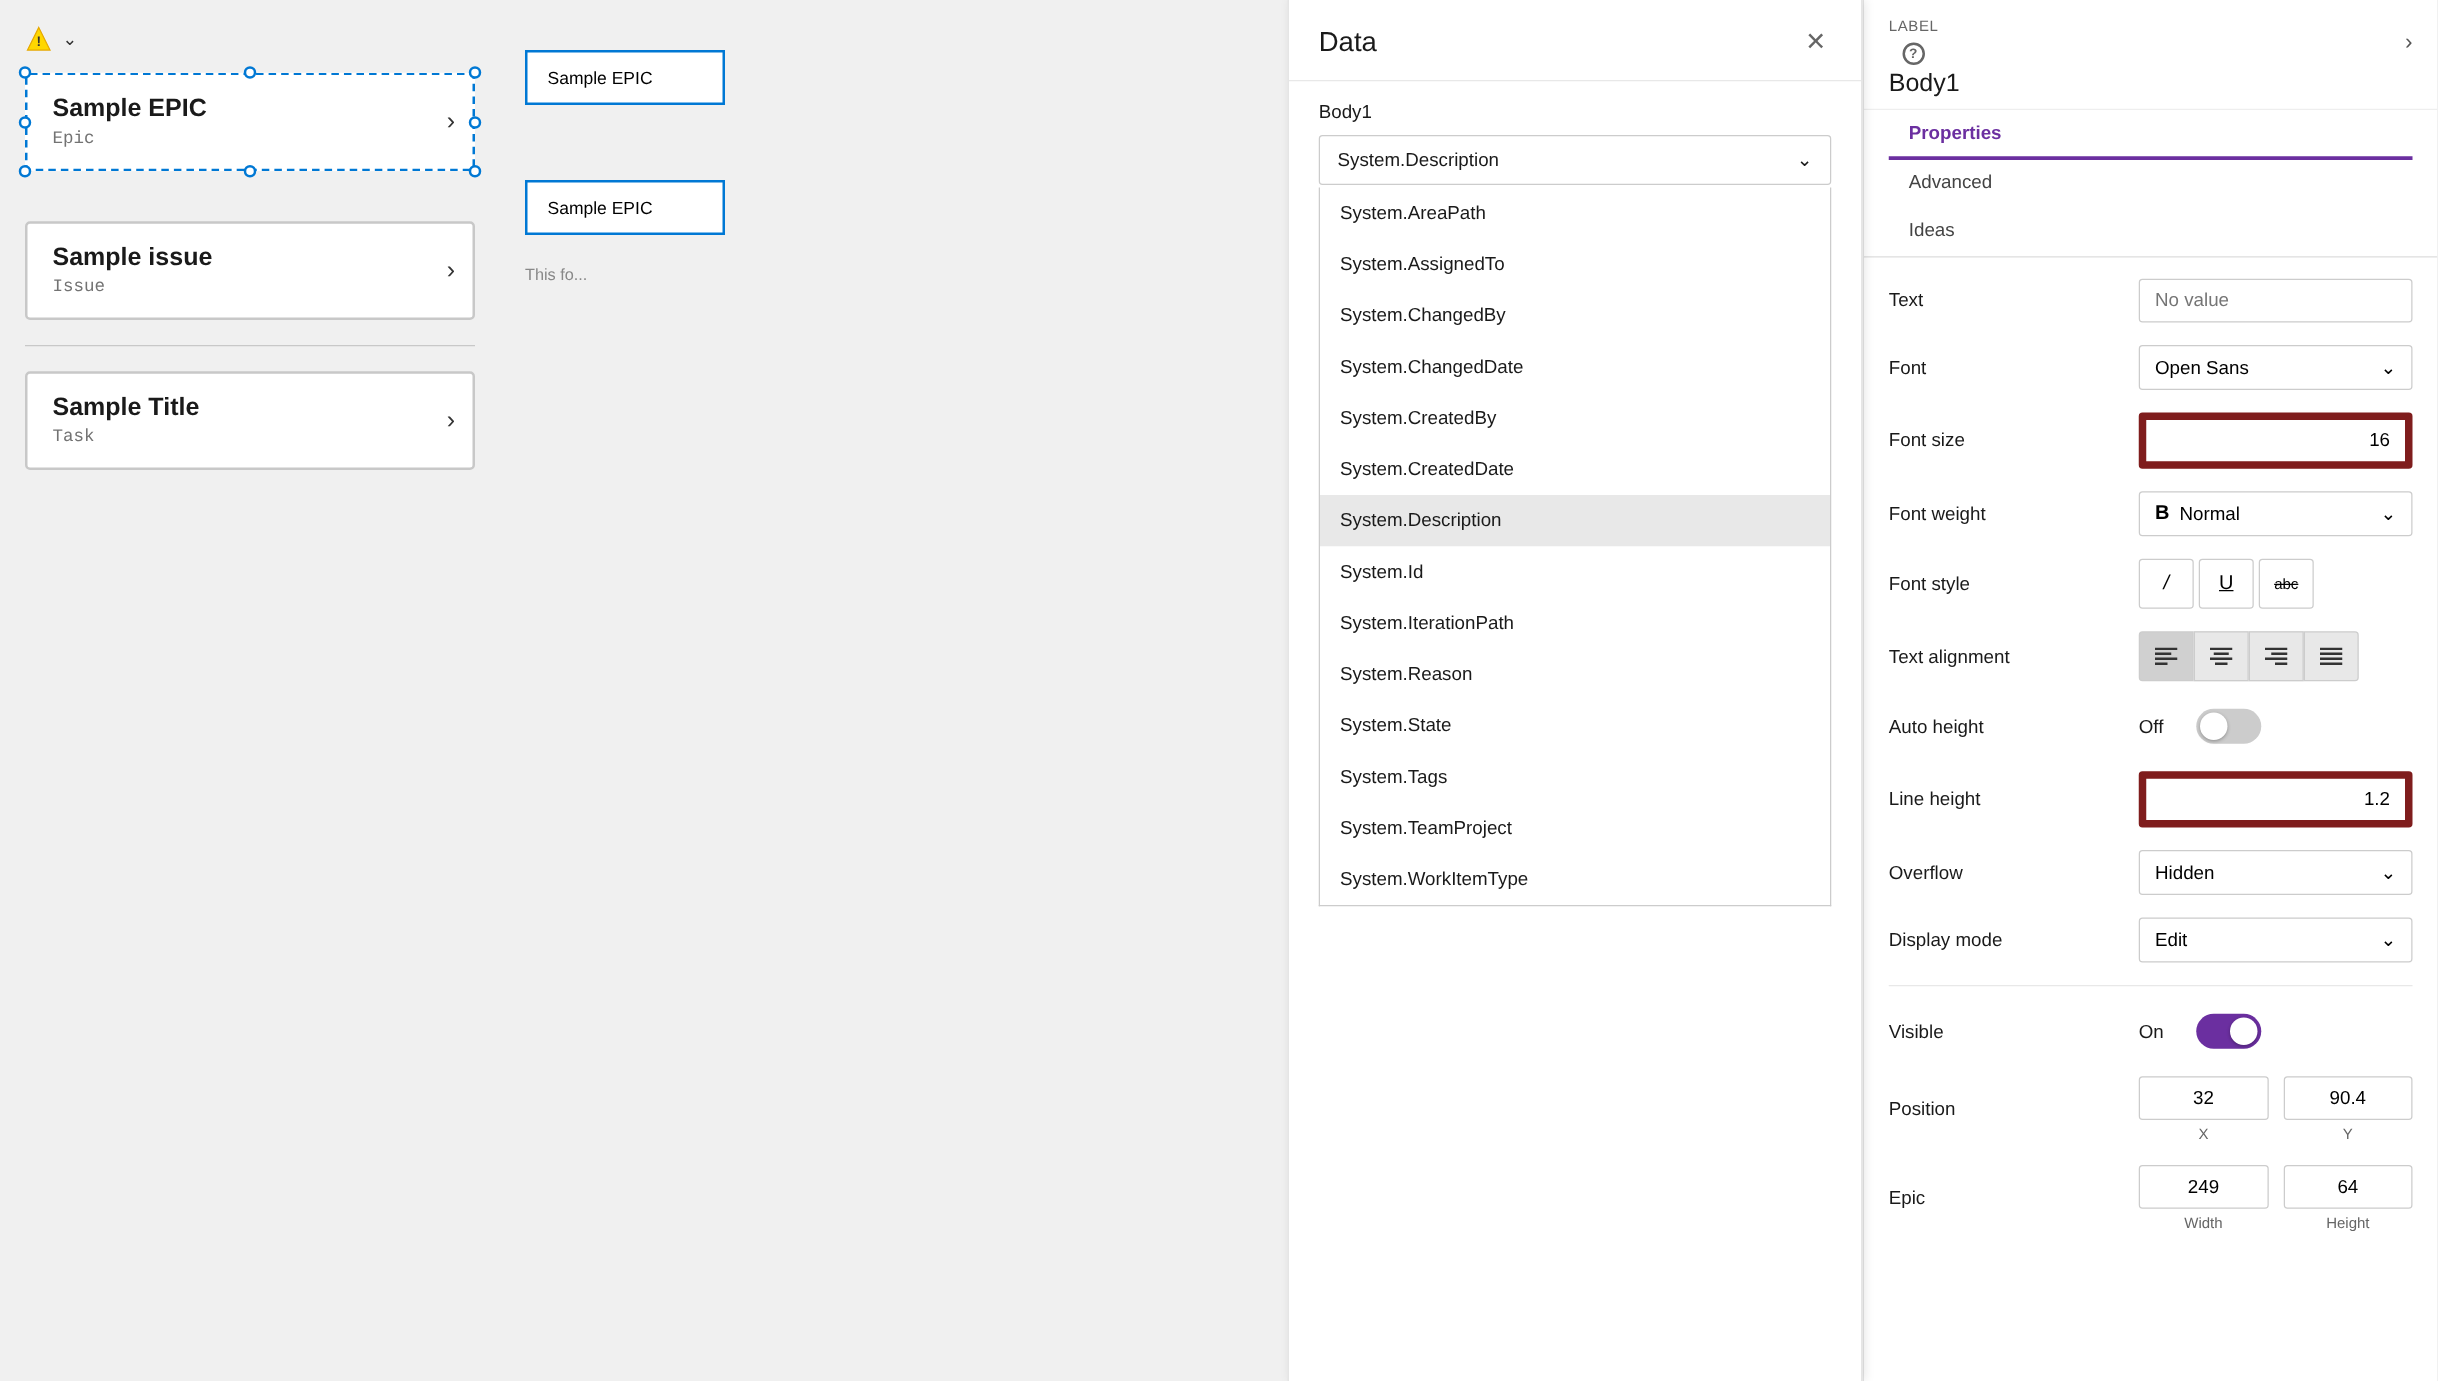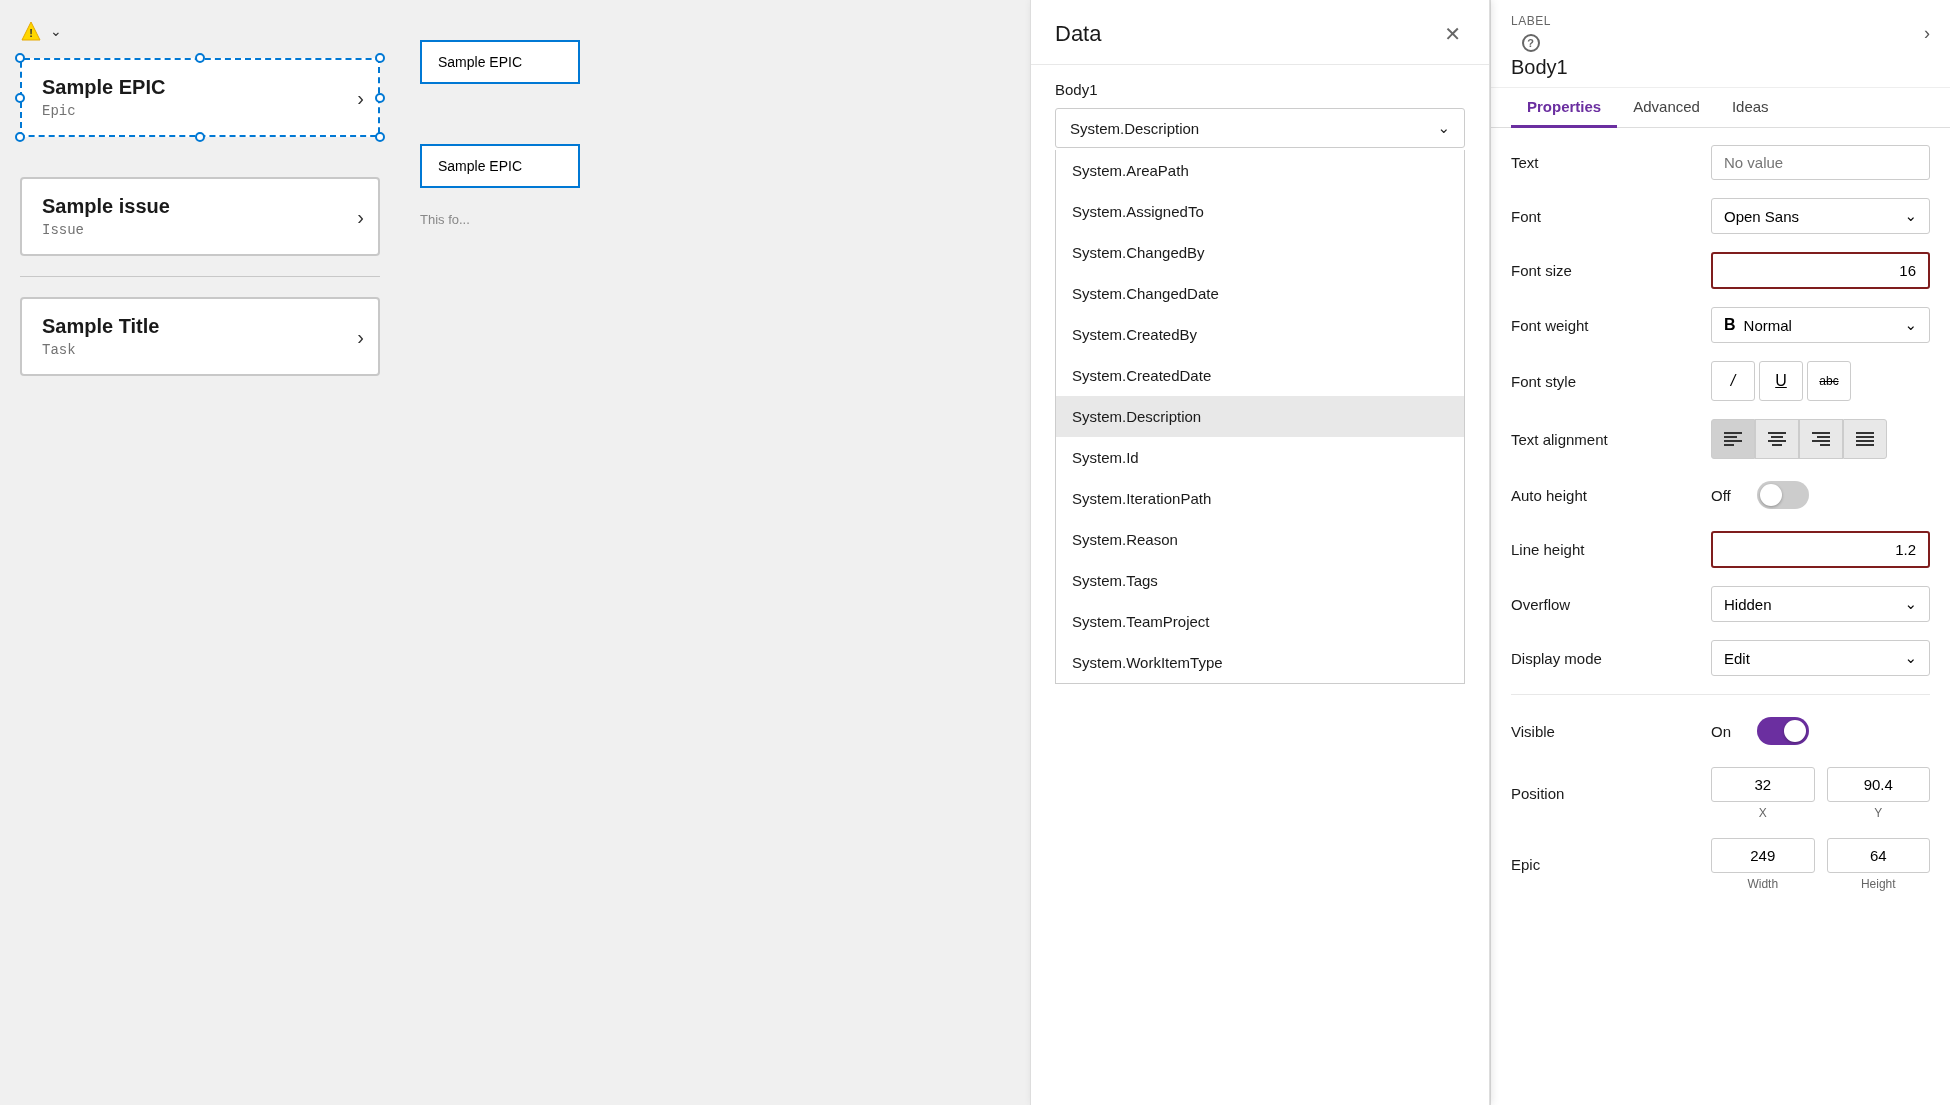--- a/index.html
+++ b/index.html
@@ -235,20 +235,21 @@
     .prop-nav-arrow {
       font-size: 18px;
       color: #555;
       cursor: pointer;
     }
 
     .prop-tabs {
       display: flex;
       border-bottom: 1px solid #ddd;
       padding: 0 20px;
+      flex-direction: column;
     }
 
     .prop-tab {
       padding: 10px 16px;
       font-size: 15px;
       cursor: pointer;
       color: #444;
       border-bottom: 3px solid transparent;
       margin-bottom: -1px;
     }
@@ -298,21 +299,21 @@
       border: 1px solid #ccc;
       border-radius: 3px;
       padding: 8px 12px;
       font-size: 15px;
       cursor: pointer;
       background: white;
       width: 100%;
     }
 
     .prop-number {
-      border: 2px solid #7f1d1d;
+      border: 6px solid #7f1d1d;
       border-radius: 3px;
       padding: 8px 12px;
       font-size: 15px;
       width: 100%;
       text-align: right;
       background: white;
     }
 
     .font-style-group {
       display: flex;
@@ -548,20 +549,21 @@
       <div class="dropdown-item">System.AreaPath</div>
       <div class="dropdown-item">System.AssignedTo</div>
       <div class="dropdown-item">System.ChangedBy</div>
       <div class="dropdown-item">System.ChangedDate</div>
       <div class="dropdown-item">System.CreatedBy</div>
       <div class="dropdown-item">System.CreatedDate</div>
       <div class="dropdown-item selected">System.Description</div>
       <div class="dropdown-item">System.Id</div>
       <div class="dropdown-item">System.IterationPath</div>
       <div class="dropdown-item">System.Reason</div>
+      <div class="dropdown-item">System.State</div>
       <div class="dropdown-item">System.Tags</div>
       <div class="dropdown-item">System.TeamProject</div>
       <div class="dropdown-item">System.WorkItemType</div>
     </div>
   </div>
 </div>
 
 <div class="properties-panel">
 
   <div class="prop-panel-header">

